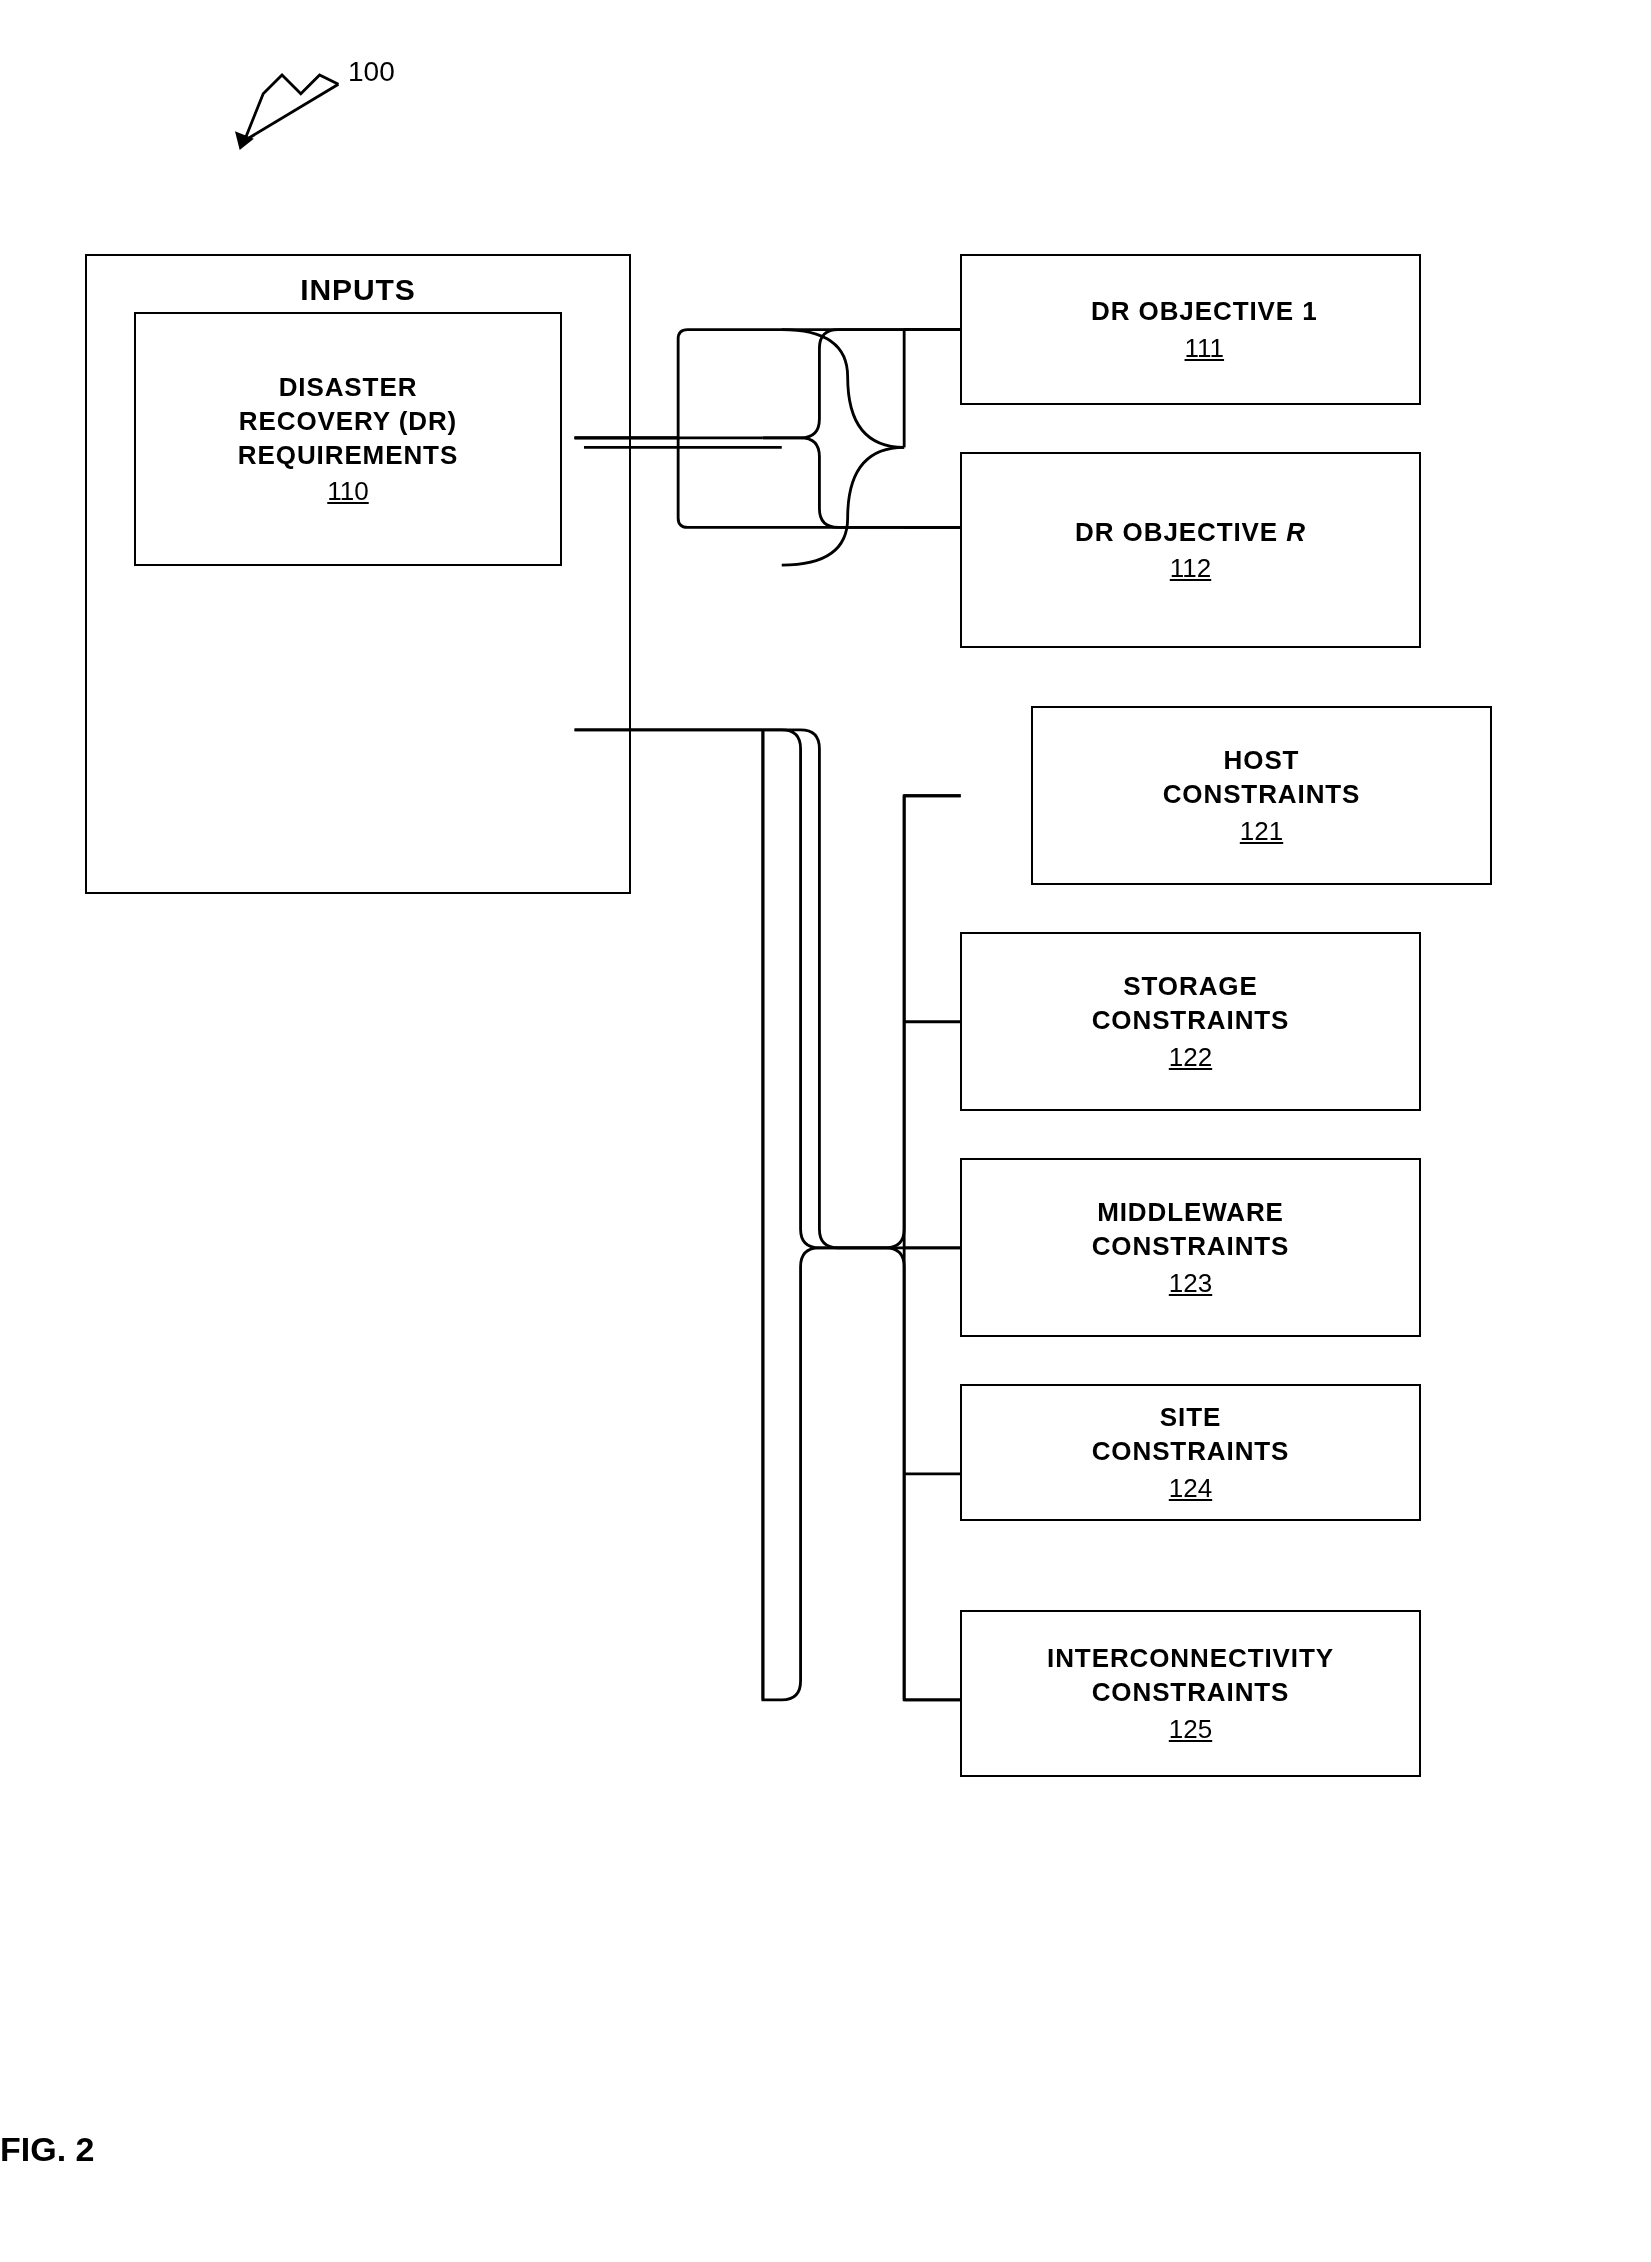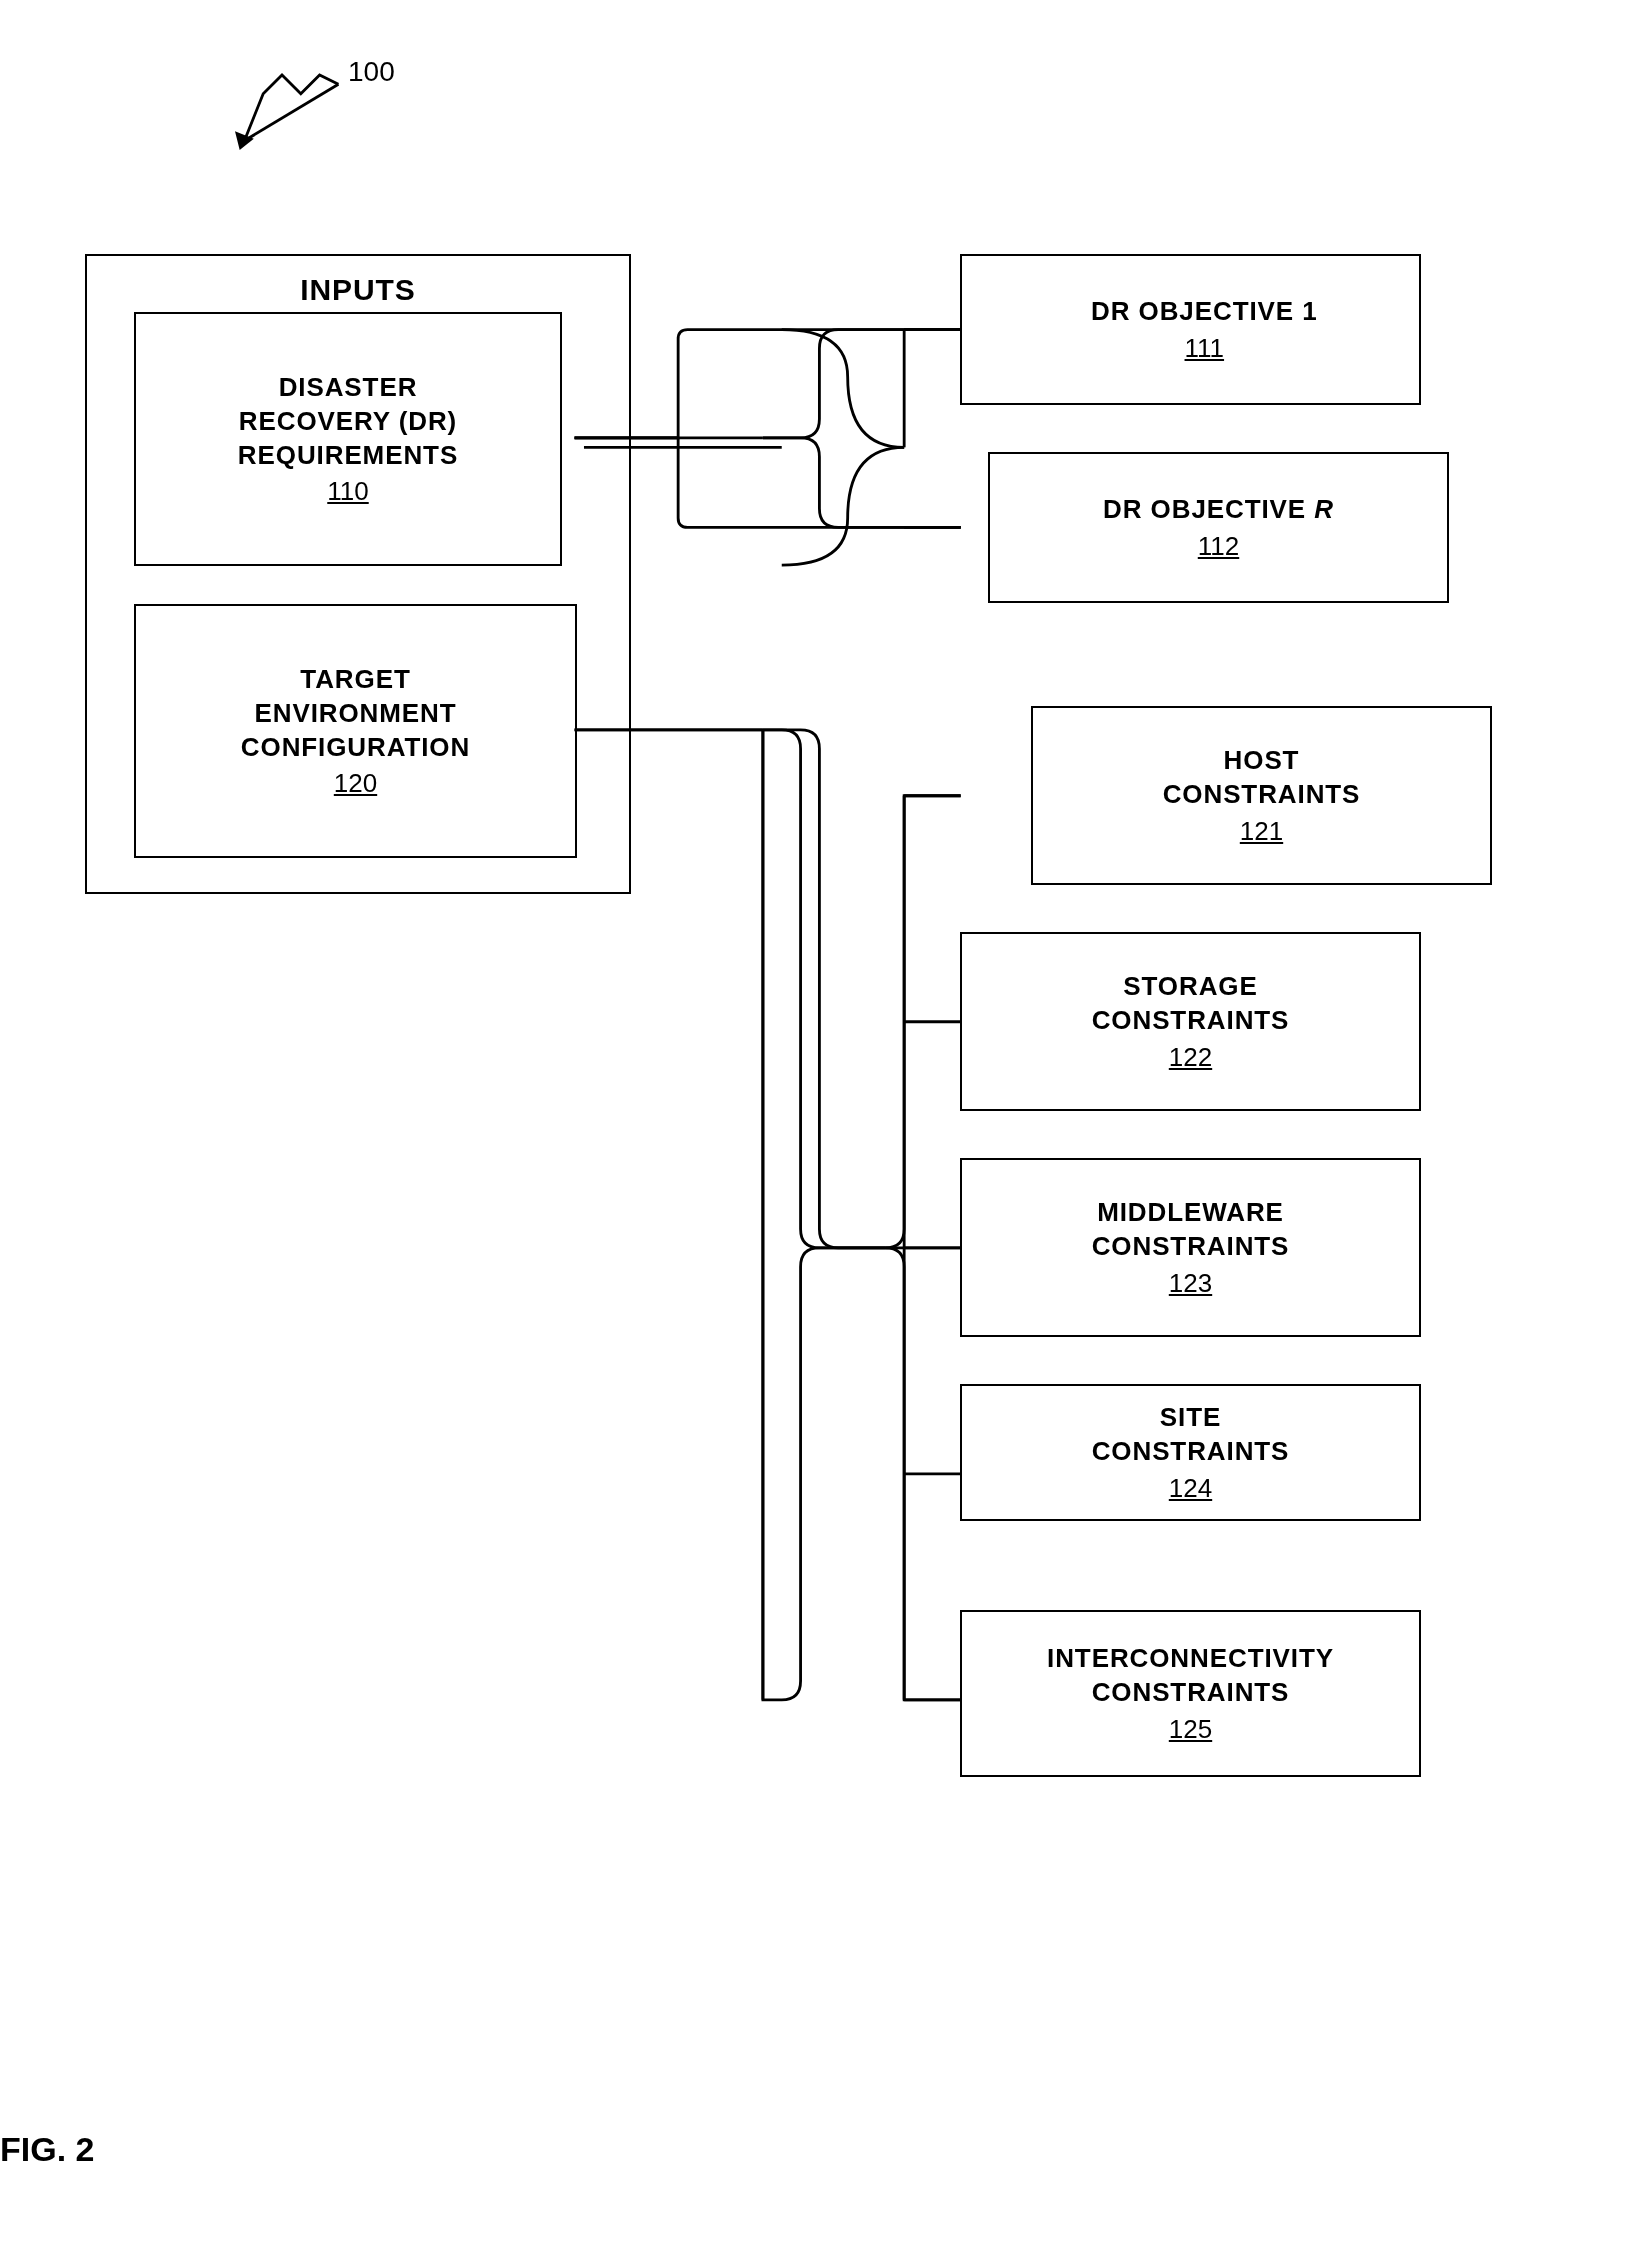--- a/index.html
+++ b/index.html
@@ -89,34 +89,28 @@
   <div class="box" style="left:85px; top:254px; width:546px; height:640px;">
     <div class="box-label" style="position:absolute; top:14px; left:0; right:0; text-align:center; font-size:30px;">INPUTS</div>
 
     <div class="box" style="position:absolute; left:47px; top:56px; width:428px; height:254px;">
       <div class="box-label" style="white-space:pre-line;">DISASTER
 RECOVERY (DR)
 REQUIREMENTS</div>
       <div class="box-number">110</div>
     </div>
 
-    <div class="box" style="position:absolute; left:47px; top:348px; width:443px; height:254px;">
-      <div class="box-label" style="white-space:pre-line;">TARGET
-ENVIRONMENT
-CONFIGURATION</div>
-      <div class="box-number">120</div>
-    </div>
   </div>
 
   <div class="box" style="left:960px; top:254px; width:461px; height:151px;padding-left:37px;">
     <div class="box-label">DR OBJECTIVE 1</div>
     <div class="box-number">111</div>
   </div>
 
-  <div class="box" style="left:960px; top:452px; width:461px; height:151px;margin-left:28px;">
+  <div class="box" style="left:960px; top:452px; width:461px; height:196px;">
     <div class="box-label">DR OBJECTIVE <em>R</em></div>
     <div class="box-number">112</div>
   </div>
 
   <div class="box" style="left:1003px; top:706px; width:461px; height:179px;margin-left:28px;">
     <div class="box-label" style="white-space:pre-line;">HOST
 CONSTRAINTS</div>
     <div class="box-number">121</div>
   </div>
 

